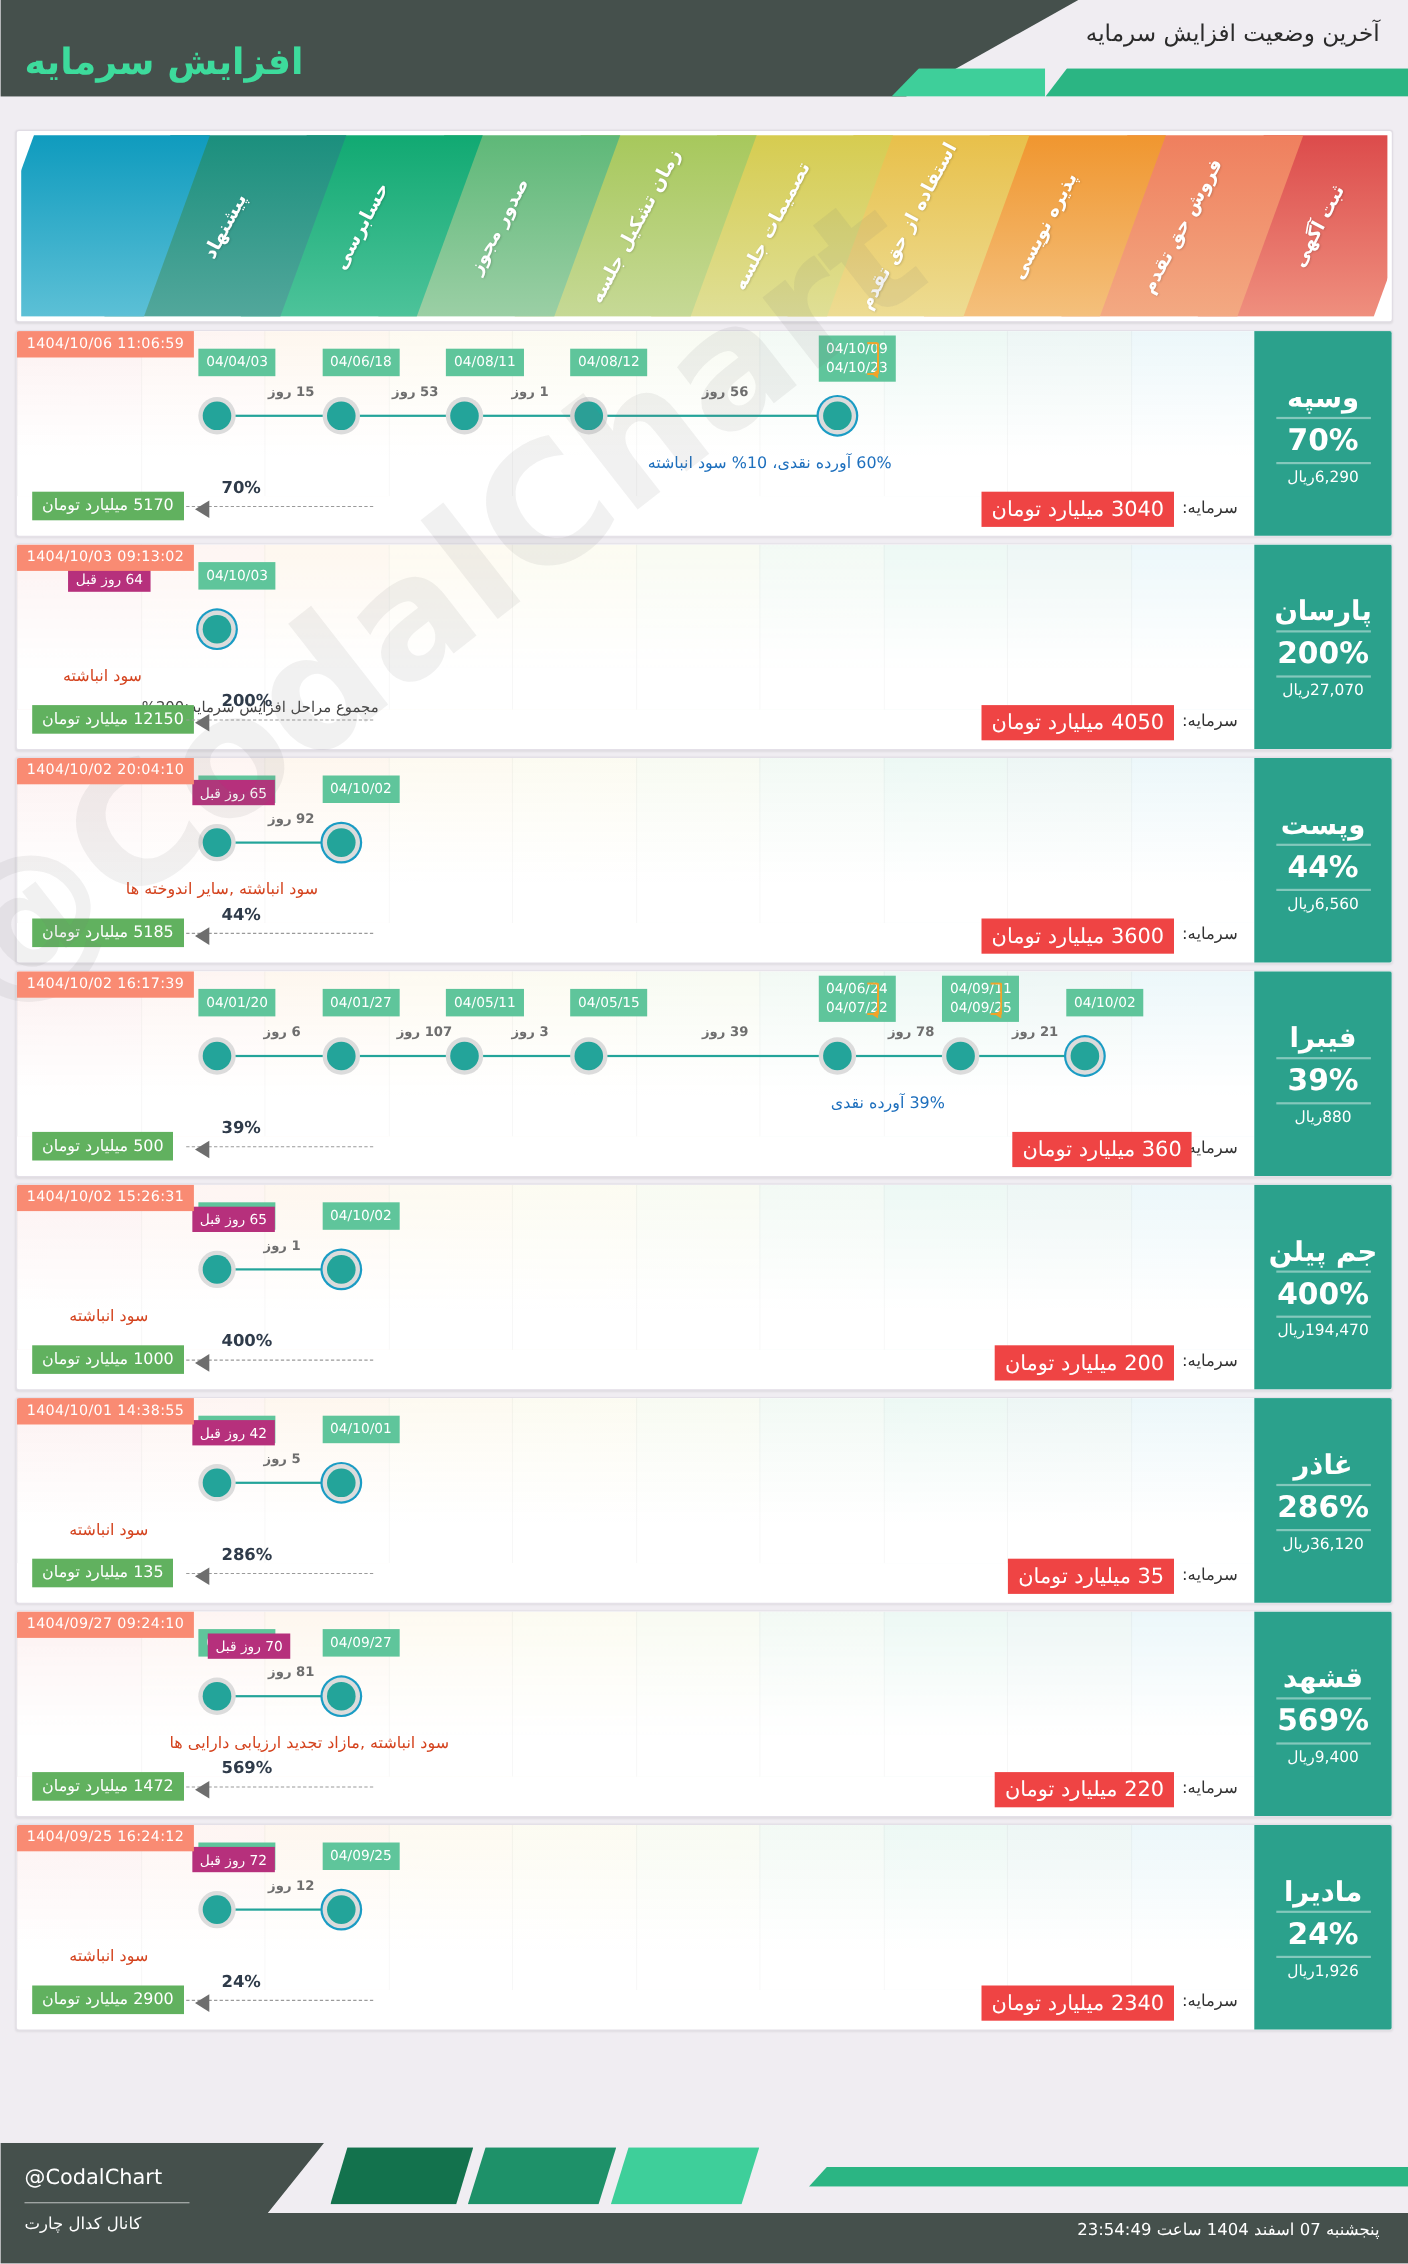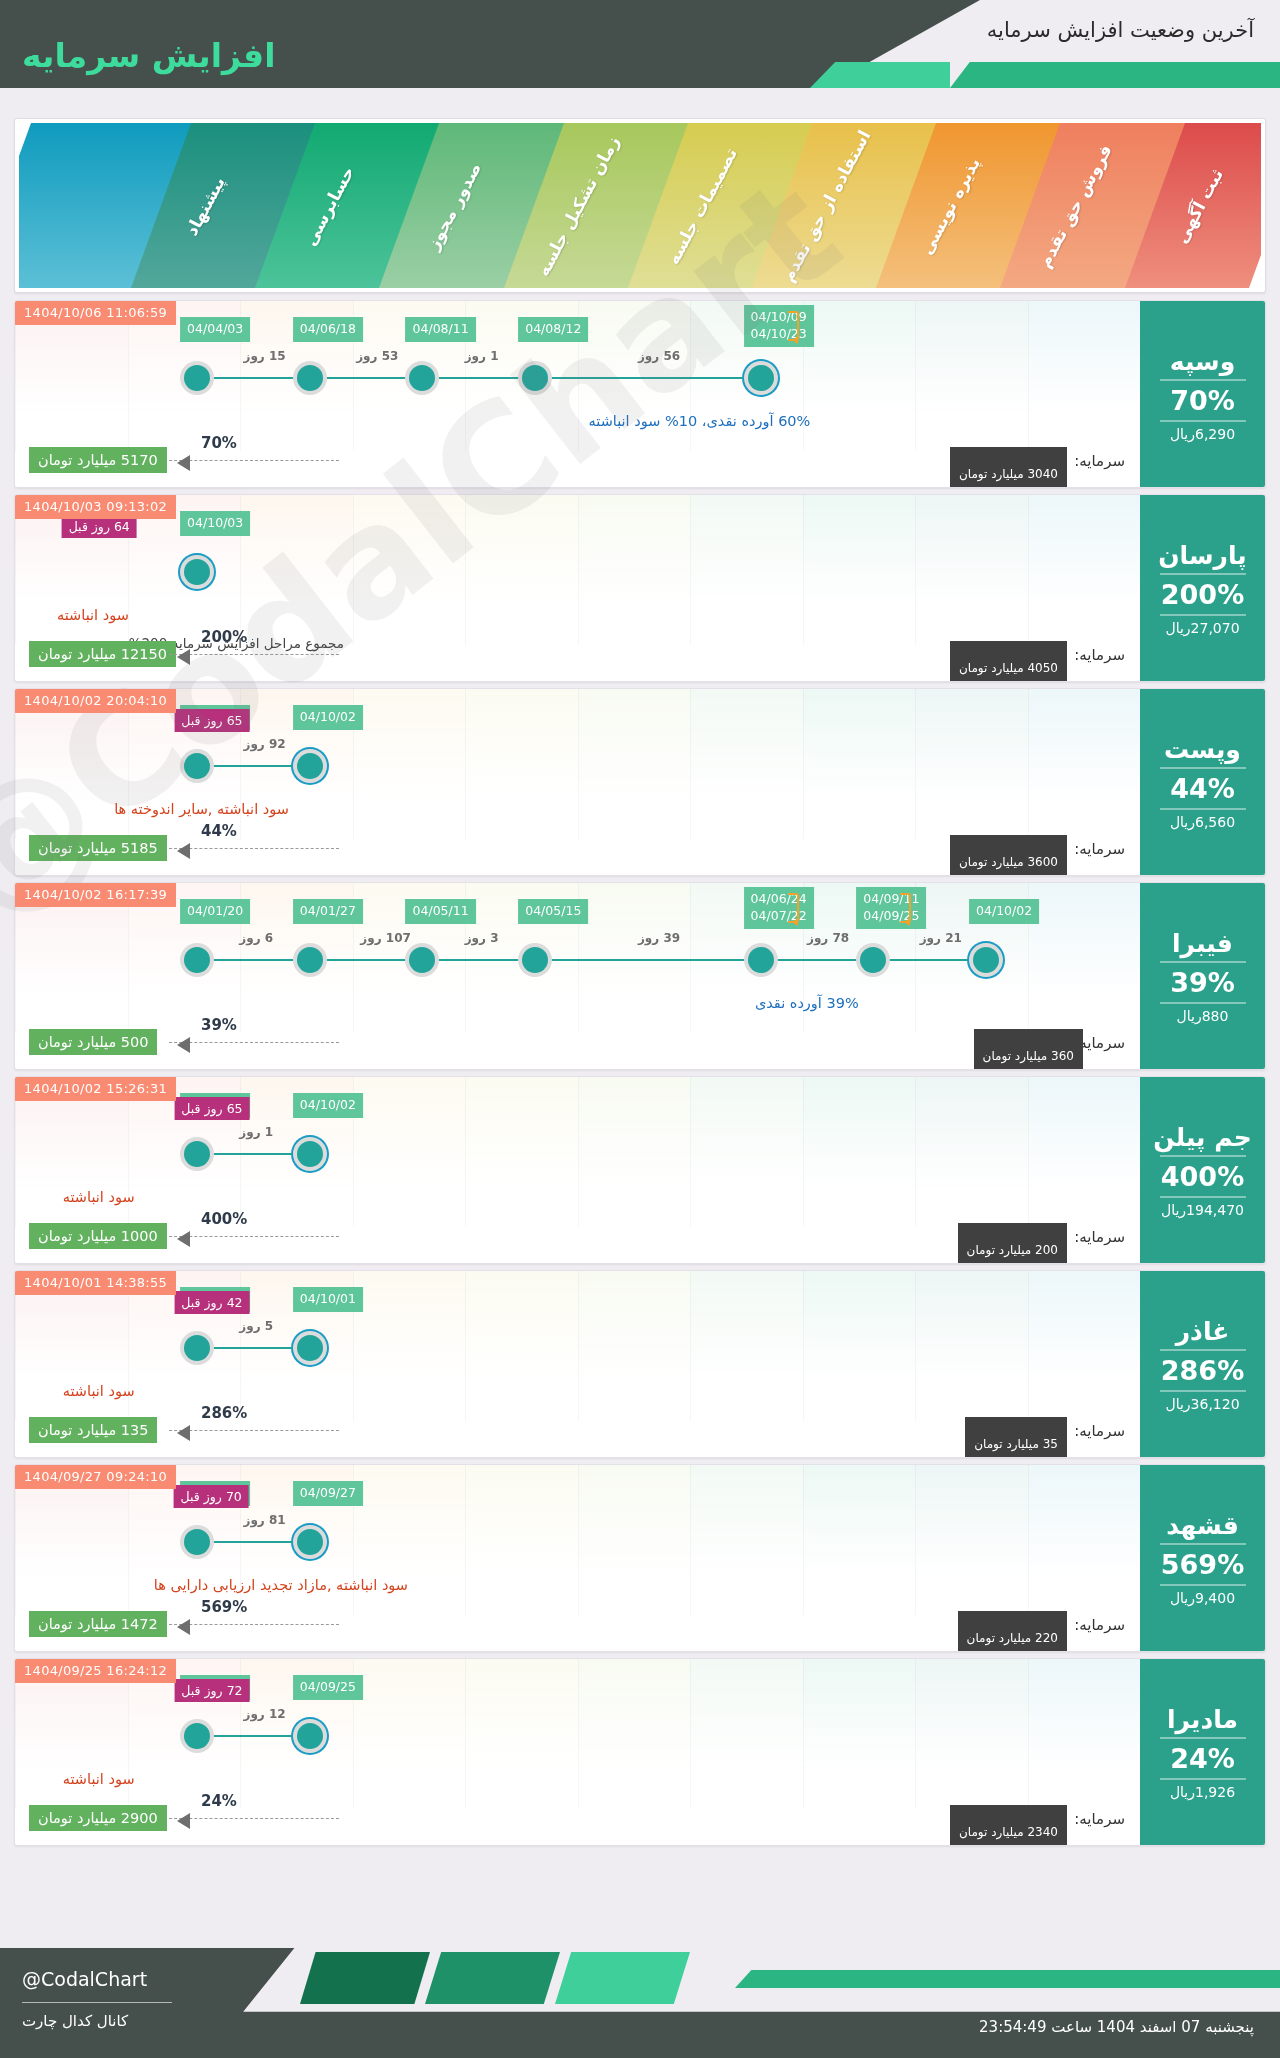--- a/index.html
+++ b/index.html
@@ -128,21 +128,21 @@
   .note.red{color:#d4431e;}
   .subnote{
     position:absolute;top:140px;font-size:13.5px;color:#444;white-space:nowrap;
     transform:translateX(50%);
   }
 
   
   .cap{position:absolute;bottom:10px;right:140px;left:14px;height:30px;}
   .cap-label{position:absolute;right:0;top:5px;font-size:15px;color:#333;}
   .cap-from{
-    position:absolute;background:#404040;color:#fff;font-size:12px;padding:20px 9px;
+    position:absolute;background:#ef4444;color:#fff;font-size:19px;padding:5px 9px;
     white-space:nowrap;
   }
   .cap-to{
     position:absolute;left:0;background:#61b15f;color:#fff;font-size:14.5px;padding:5px 9px;
     white-space:nowrap;
   }
   .cap-arrow{position:absolute;top:13px;height:1px;border-top:1px dashed #9a9a9a;}
   .cap-head{
     position:absolute;top:8px;width:0;height:0;
     border-top:8px solid transparent;border-bottom:8px solid transparent;
@@ -525,21 +525,21 @@
         <div class="cell" style="background:linear-gradient(to bottom,#dc4b4b14,#ffffff 75%)"></div>
       </div>
       <div class="tl">
         <div class="seg" style="left:169.04999999999995px;width:112.70000000000005px"></div>
         <div class="gap" style="left:207.39999999999998px">81 روز</div>
         <div class="node cur" style="left:268.75px"></div>
         <div class="datebox" style="left:242.75px">04/09/27</div>
         <div class="node done" style="left:156.04999999999995px"></div>
         <div class="datebox" style="left:130.04999999999995px">04/07/05</div>
         <div class="dashlink" style="left:199.75px;width:26px"></div>
-        <div class="daysago" style="left:121px">70 روز قبل</div>
+        <div class="daysago" style="left:136px">70 روز قبل</div>
         <div class="note red" style="left:11.75px">سود انباشته ,مازاد تجدید ارزیابی دارایی ها</div>
       </div>
       <div class="timestamp">1404/09/27 09:24:10</div>
       <div class="cap">
         <span class="cap-label">سرمایه:</span>
         <span class="cap-from" style="right:58px">220 میلیارد تومان</span>
         <span class="cap-to">1472 میلیارد تومان</span>
         <span class="cap-arrow" style="left:140px;width:170px"></span>
         <span class="cap-head" style="left:148px"></span>
         <span class="cap-pct" style="left:172px">569%</span>

